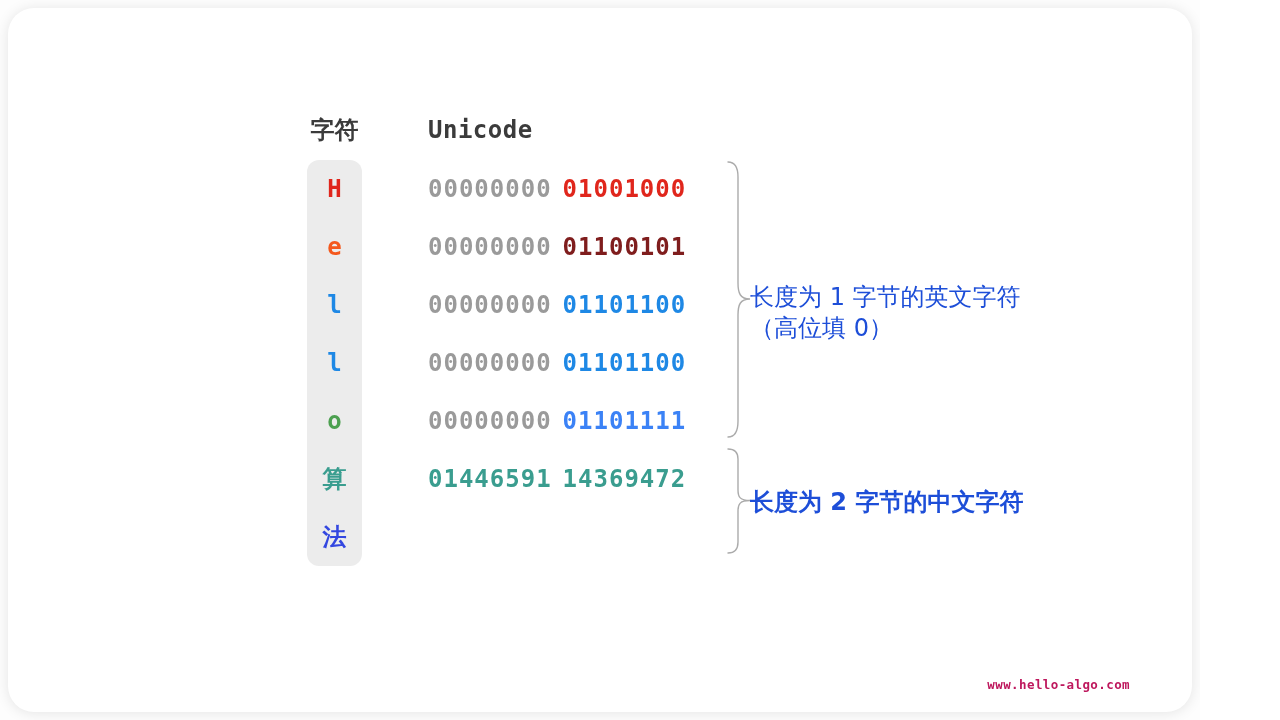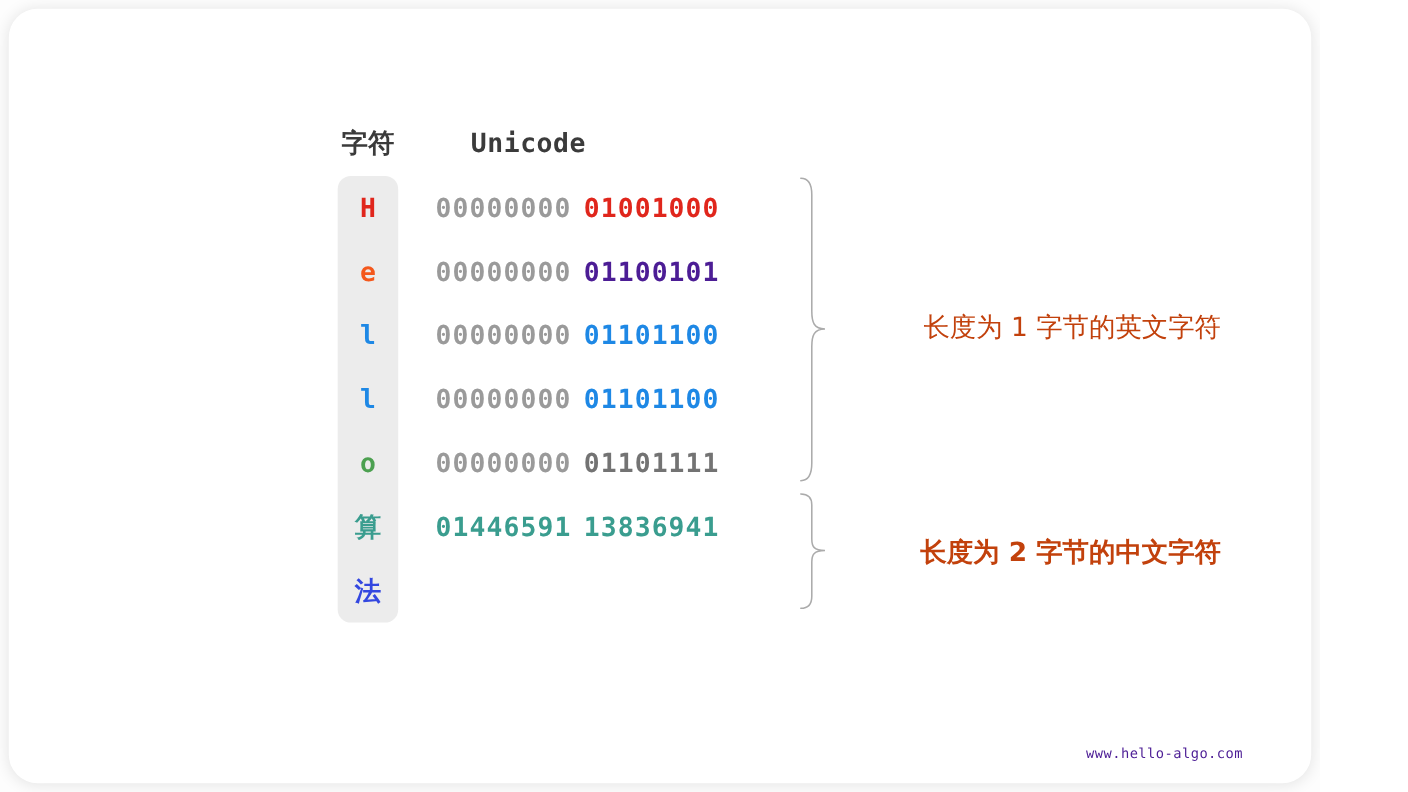--- a/index.html
+++ b/index.html
@@ -67,52 +67,53 @@
   .char-cell {
     width: 55px;
     text-align: center;
     font-family: "DejaVu Sans Mono", "DejaVu Sans", sans-serif;
     font-size: 24px;
     font-weight: bold;
     line-height: 1;
   }
 
   .binary-cell {
-    margin-left: 34px;
+    margin-left: 66px;
     font-family: "DejaVu Sans Mono", "Liberation Mono", monospace;
     font-size: 24px;
     font-weight: bold;
     letter-spacing: 1px;
     line-height: 1;
     white-space: nowrap;
   }
 
   .byte2 { margin-left: 11px; }
 
   .brace {
     position: absolute;
     overflow: visible;
   }
 
   .annotation {
     position: absolute;
-    text-align: right;
-    color: #c2410c;
+    text-align: left;
+    color: #1d4ed8;
     font-size: 24px;
     line-height: 31px;
     white-space: nowrap;
   }
 
   .watermark {
     position: absolute;
     right: 70px; top: 677px;
     font-family: "DejaVu Sans Mono", "Liberation Mono", monospace;
     font-size: 12.5px;
     letter-spacing: 0.4px;
-    color: #4c1d95;
+    color: #be185d;
+    font-weight: bold;
   }
 </style>
 </head>
 <body>
 
 <div class="stage">
 
   <div class="card"></div>
 
   <div class="char-col-bg"></div>
@@ -122,57 +123,58 @@
   <div class="header-unicode">Unicode</div>
 
   <div class="table-rows">
     <div class="table-row">
       <span class="char-cell" style="color: rgb(224, 38, 28);">H</span>
       <span class="binary-cell"><span class="byte1" style="color: rgb(154, 154, 154);">00000000</span><span class="byte2" style="color: rgb(224, 38, 28);">01001000</span></span>
     </div>
 
     <div class="table-row">
       <span class="char-cell" style="color: rgb(244, 88, 28);">e</span>
-      <span class="binary-cell"><span class="byte1" style="color: rgb(154, 154, 154);">00000000</span><span class="byte2" style="color: #4c1d95;">01100101</span></span>
+      <span class="binary-cell"><span class="byte1" style="color: rgb(154, 154, 154);">00000000</span><span class="byte2" style="color: #7f1d1d;">01100101</span></span>
     </div>
 
     <div class="table-row">
       <span class="char-cell" style="color: rgb(30, 136, 229);">l</span>
       <span class="binary-cell"><span class="byte1" style="color: rgb(154, 154, 154);">00000000</span><span class="byte2" style="color: rgb(30, 136, 229);">01101100</span></span>
     </div>
 
     <div class="table-row">
       <span class="char-cell" style="color: rgb(30, 136, 229);">l</span>
       <span class="binary-cell"><span class="byte1" style="color: rgb(154, 154, 154);">00000000</span><span class="byte2" style="color: rgb(30, 136, 229);">01101100</span></span>
     </div>
 
     <div class="table-row">
       <span class="char-cell" style="color: rgb(76, 160, 80);">o</span>
-      <span class="binary-cell"><span class="byte1" style="color: rgb(154, 154, 154);">00000000</span><span class="byte2" style="color: #737373;">01101111</span></span>
+      <span class="binary-cell"><span class="byte1" style="color: rgb(154, 154, 154);">00000000</span><span class="byte2" style="color: #3b82f6;">01101111</span></span>
     </div>
 
     <div class="table-row">
       <span class="char-cell" style="color: rgb(58, 157, 143);">算</span>
-      <span class="binary-cell"><span class="byte1" style="color: rgb(58, 157, 143);">01446591</span><span class="byte2" style="color: rgb(58, 157, 143);">13836941</span></span>
+      <span class="binary-cell"><span class="byte1" style="color: rgb(58, 157, 143);">01446591</span><span class="byte2" style="color: rgb(58, 157, 143);">14369472</span></span>
     </div>
 
     <div class="table-row">
       <span class="char-cell" style="color: rgb(51, 71, 224);">法</span>
     </div>
   </div>
 
   <svg class="brace" style="left:726px; top:161px;" width="26" height="277" viewBox="0 0 26 277">
     <path d="M2 1 C9 1 12 6 12 16 L12 122 C12 132 14 138 24 138 C14 138 12 144 12 154 L12 260 C12 270 9 276 2 276" fill="none" stroke="#ababab" stroke-width="1.4" stroke-linecap="round"></path>
   </svg>
 
   <svg class="brace" style="left:726px; top:448px;" width="26" height="106" viewBox="0 0 26 106">
     <path d="M2 1 C9 1 12 4 12 11 L12 42 C12 49 14 52.5 24 52.5 C14 52.5 12 56 12 63 L12 94 C12 101 9 105 2 105" fill="none" stroke="#ababab" stroke-width="1.4" stroke-linecap="round"></path>
   </svg>
 
   <div class="annotation" style="left:750px; top:282px; width:360px;">
     <div>长度为 1 字节的英文字符</div>
+    <div>（高位填 0）</div>
   </div>
 
   <div class="annotation" style="left:750px; top:487px; width:360px;font-weight:bold;">长度为 2 字节的中文字符</div>
 
   <div class="watermark">www.hello-algo.com</div>
 
 </div>
 
 </body></html>

